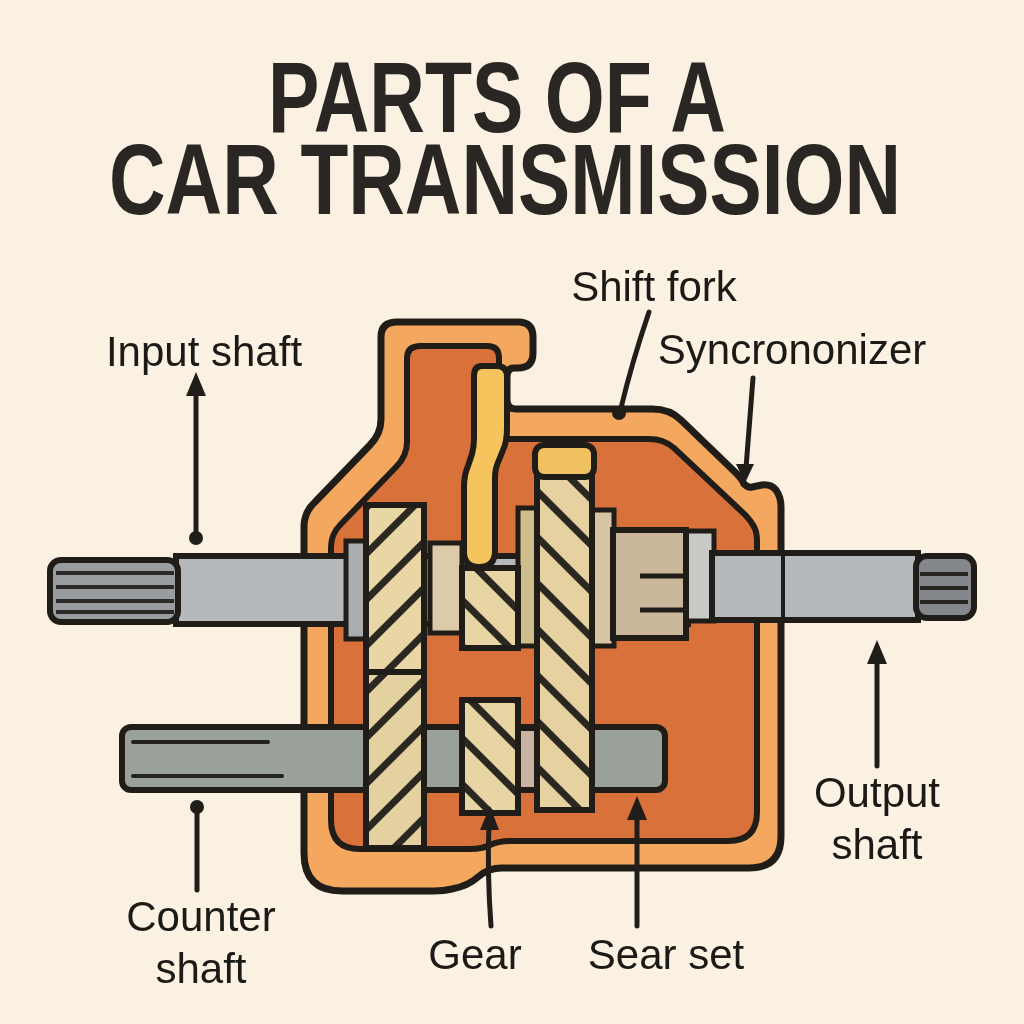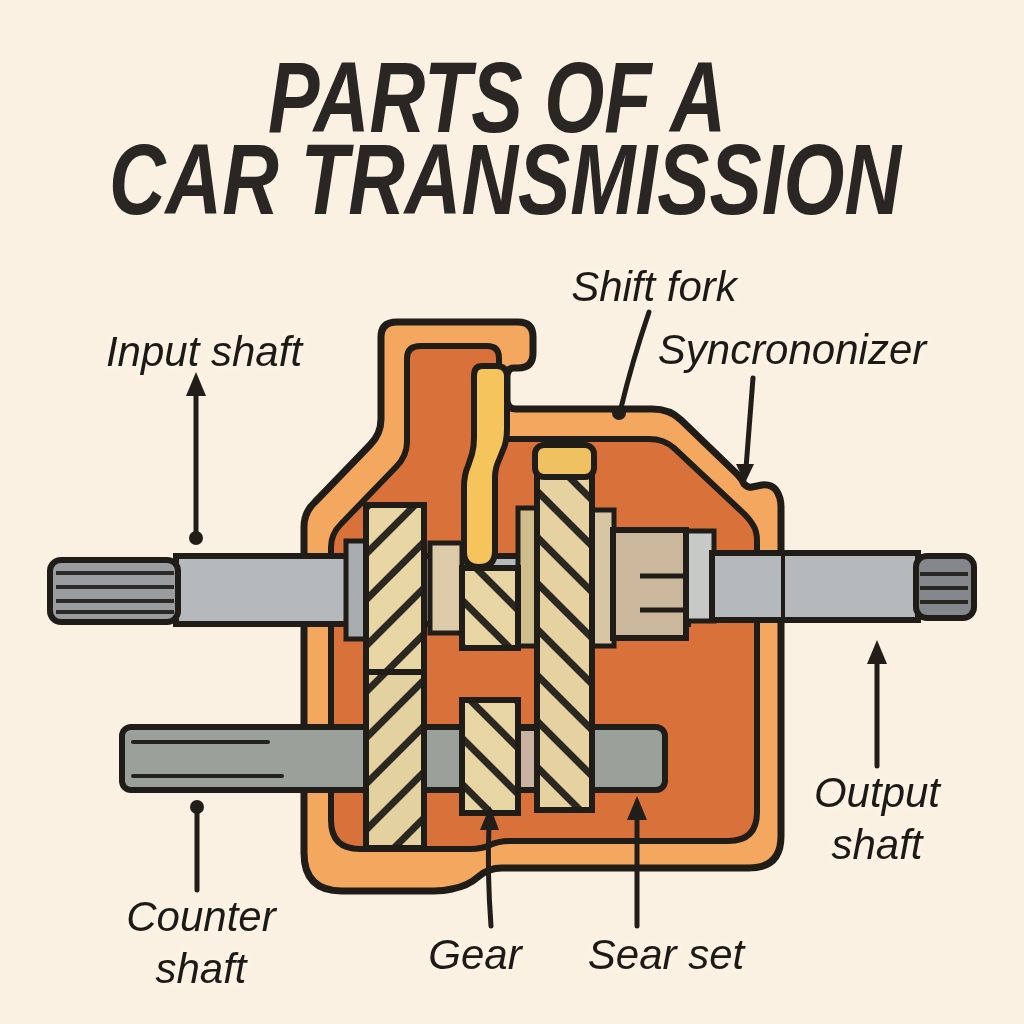--- a/index.html
+++ b/index.html
@@ -1,17 +1,17 @@
 <!DOCTYPE html>
 <html><head>
 <meta charset="utf-8">
 <style>
   html,body{margin:0;padding:0;background:#faf1e2;}
   #stage{position:relative;width:1024px;height:1024px;background:#faf1e2;overflow:hidden;
-         font-family:"Liberation Sans",sans-serif;font-style:italic;}
+         font-family:"Liberation Sans",sans-serif;}
   svg{position:absolute;left:0;top:0;}
   .title-line{font-family:"Liberation Sans",sans-serif;font-weight:bold;fill:#292623;}
   .lbl{font-family:"Liberation Sans",sans-serif;font-size:42px;fill:#1c1a17;
        paint-order:stroke;stroke:#fbf2e3;stroke-width:9px;stroke-linejoin:round;}
   .leader{stroke:#211e1a;stroke-width:5;fill:none;stroke-linecap:round;}
   .arrowhead{fill:#211e1a;}
   .dot{fill:#211e1a;}
 </style>
 </head>
 <body>

